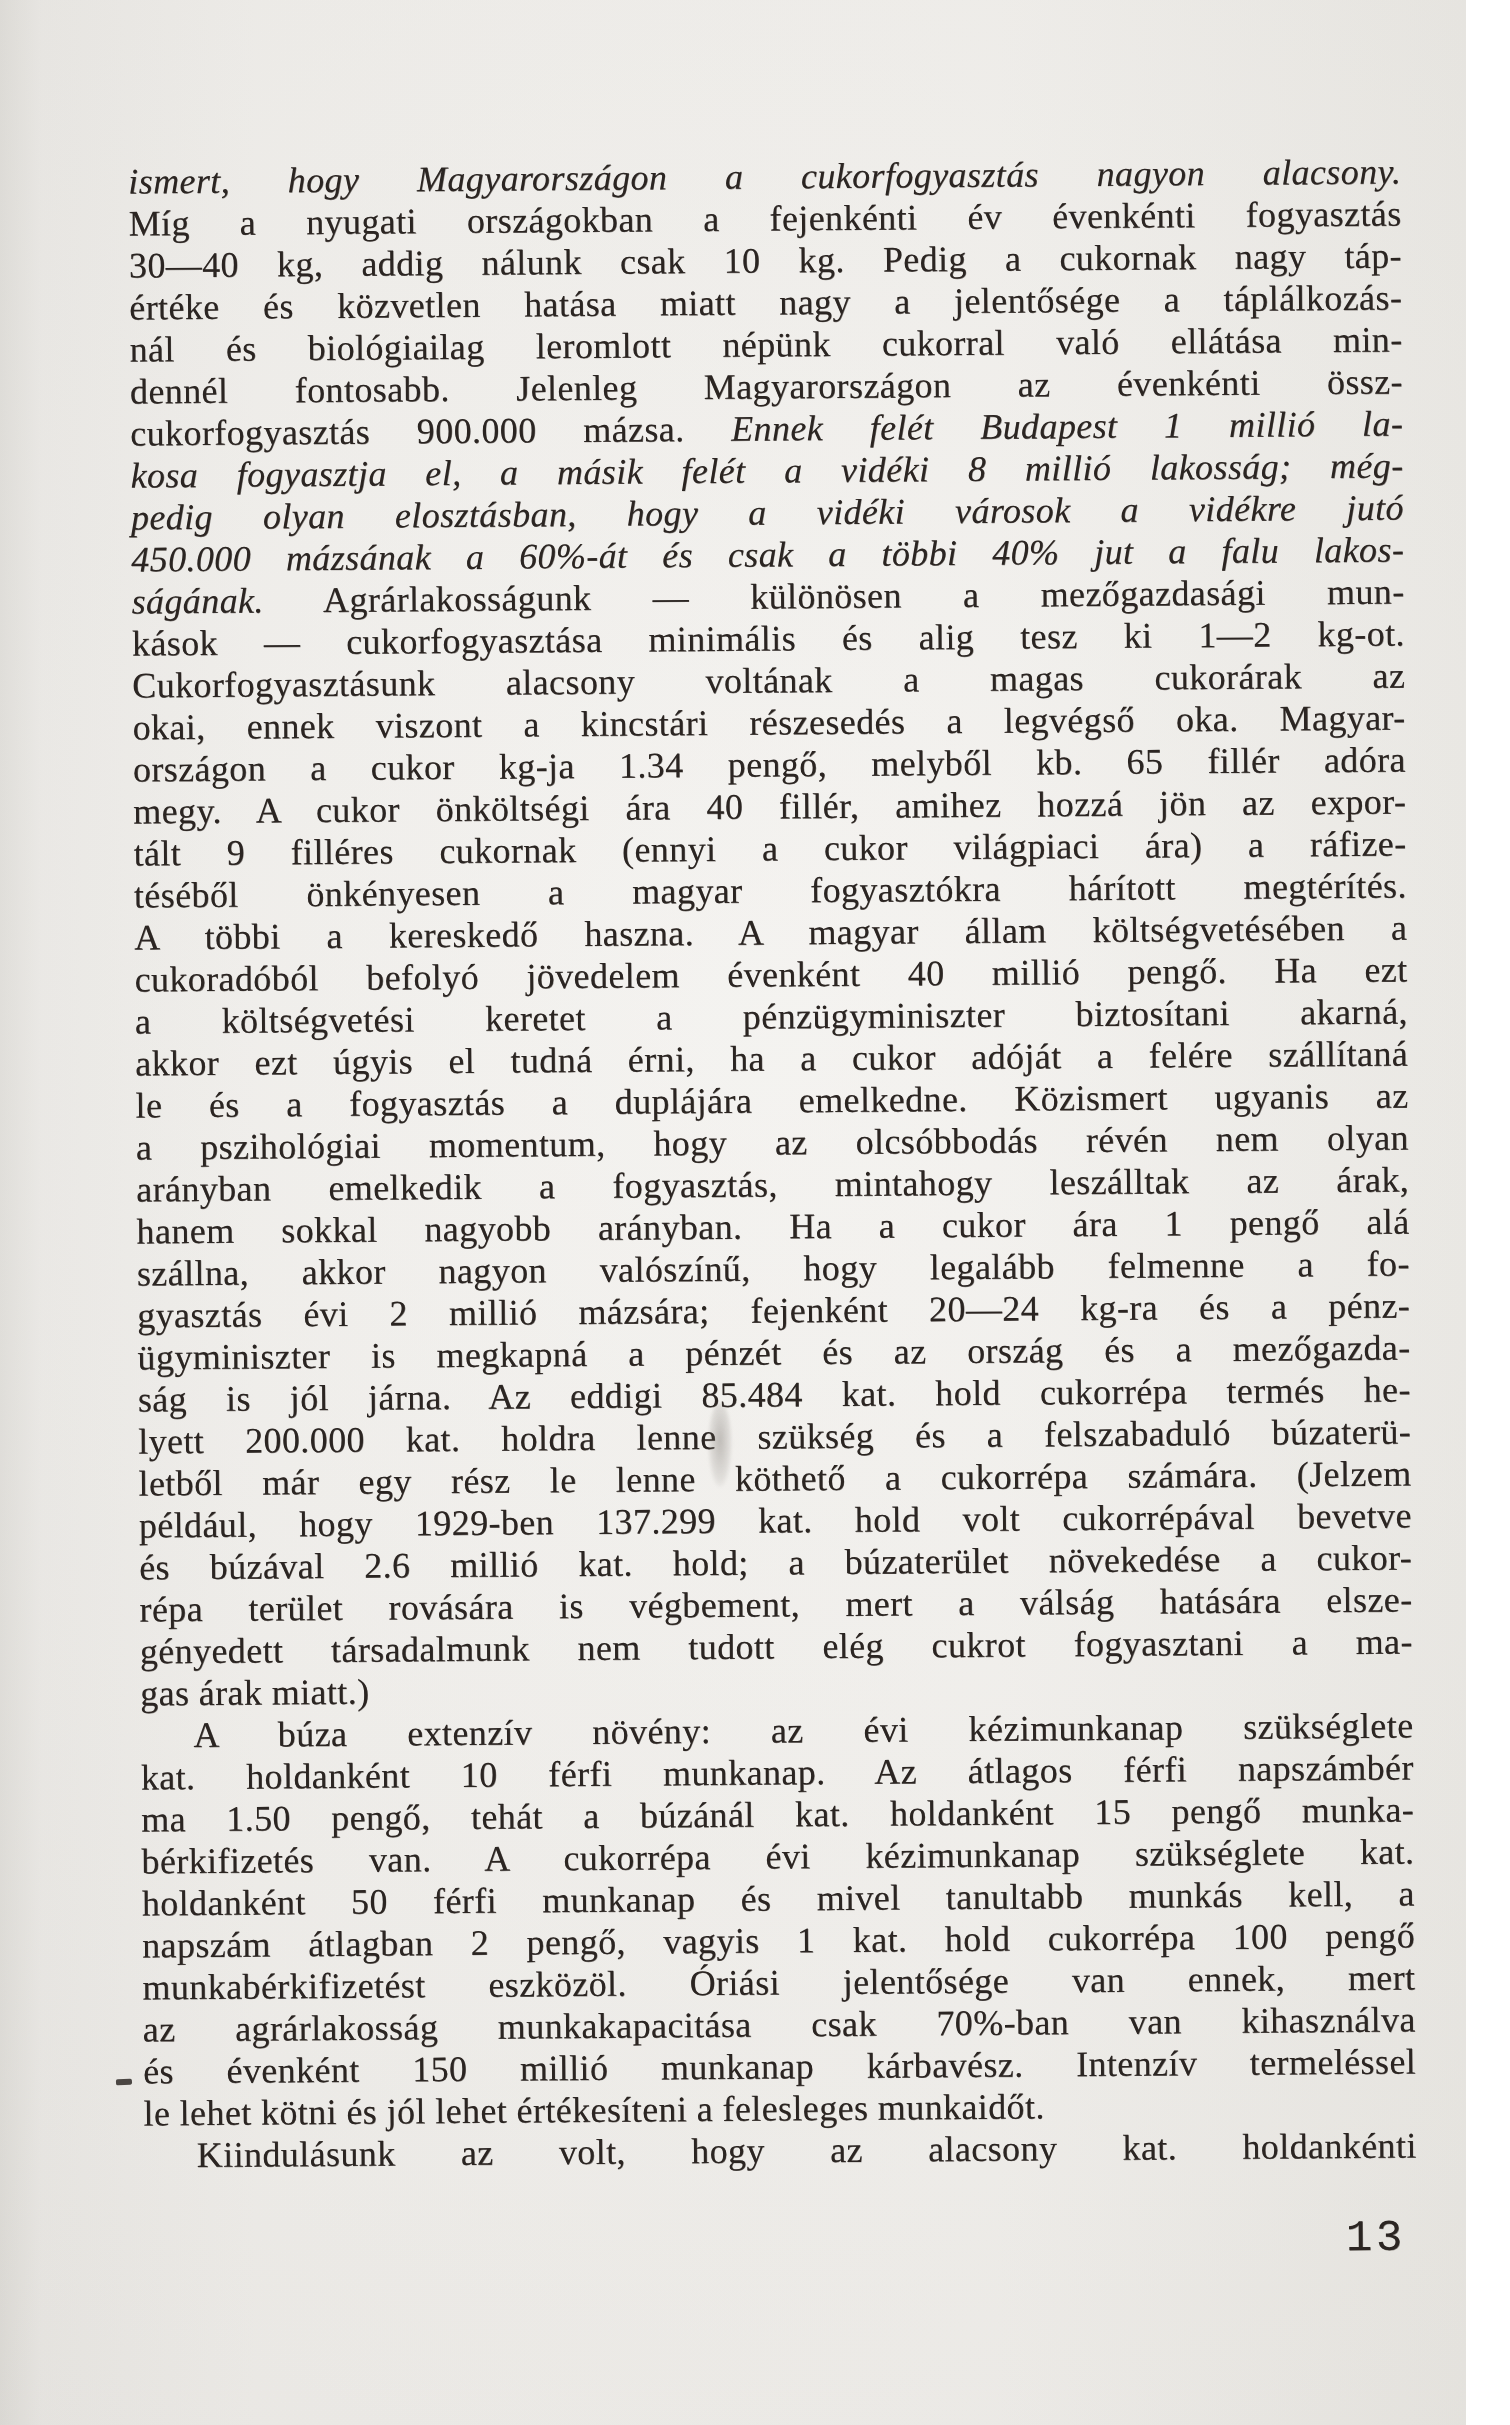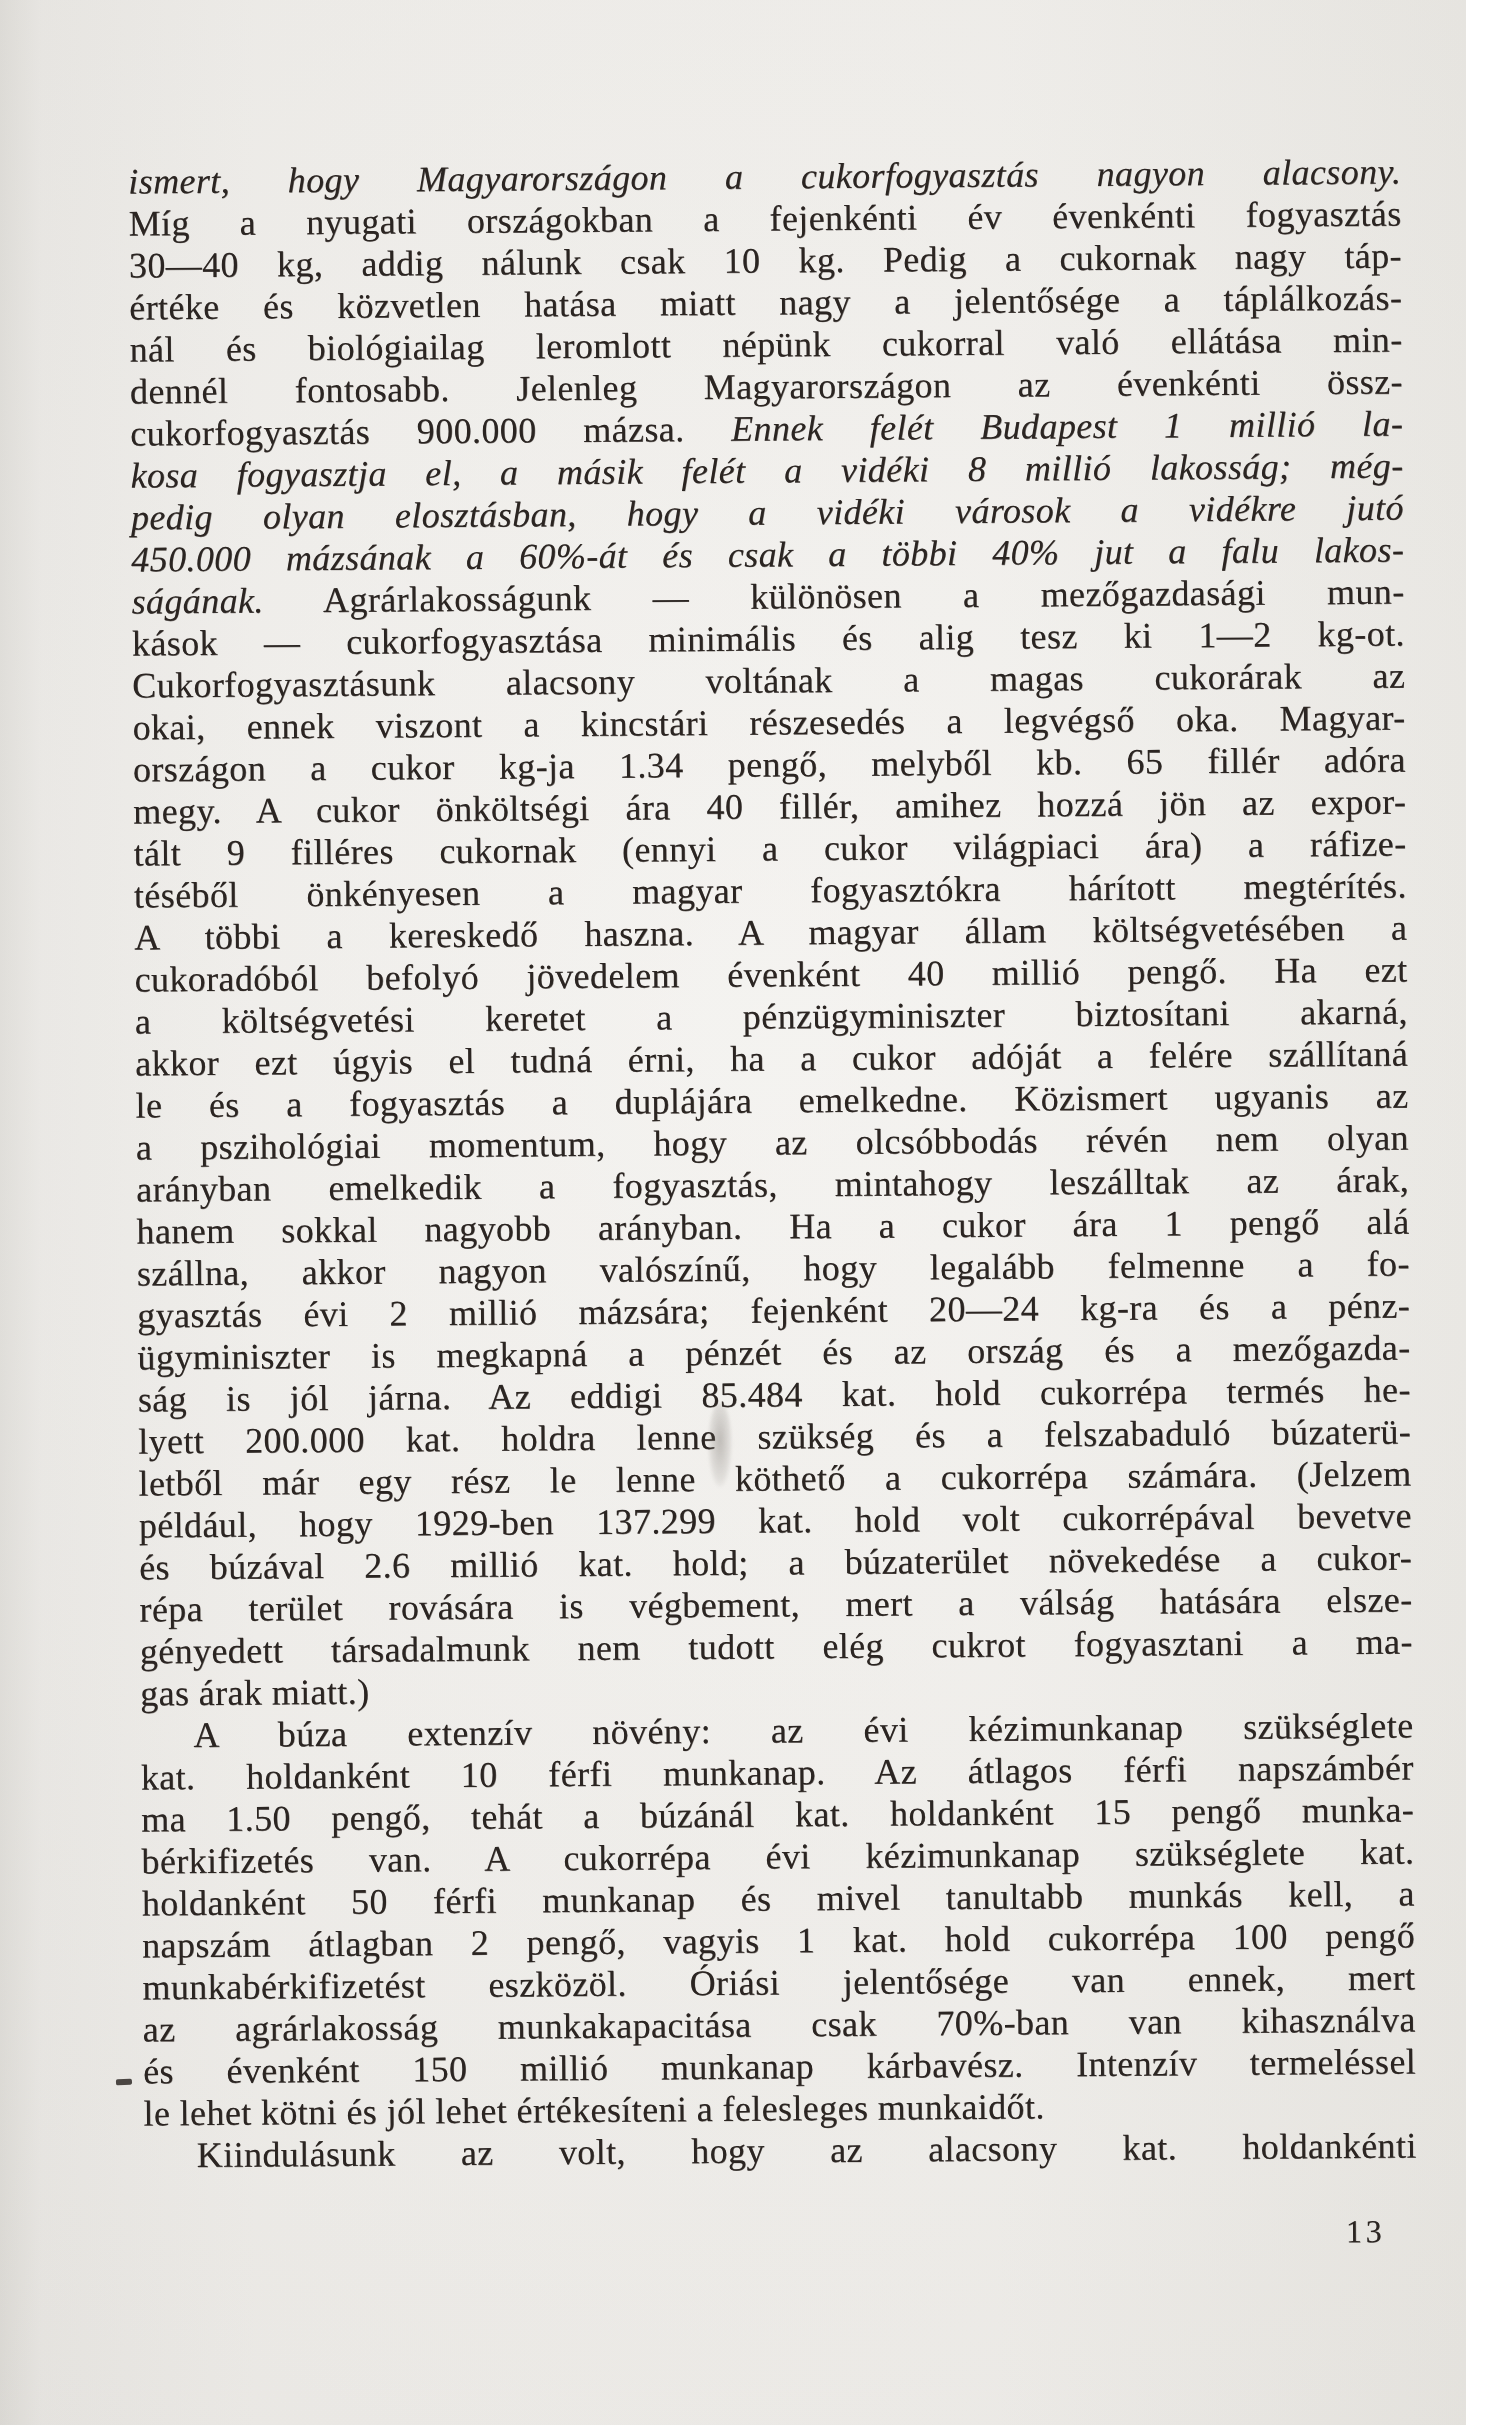--- a/index.html
+++ b/index.html
@@ -41,24 +41,25 @@
   .line.no-fill { text-align-last: left; }
   .line.indent { padding-left: 53px; }
   .it { font-style: italic; }
   .ro { font-style: normal; }
   .page-number {
     position: absolute;
     left: 1346px;
     top: 2213px;
     width: 73px;
     color: #2b2522;
-    font-size: 32px;
+    font-size: 44px;
     letter-spacing: 3.6px;
     text-shadow: 0.4px 0.4px 0.5px rgba(43,37,32,0.5);
     transform: rotate(-0.45deg);
+    font-family: Liberation Mono, monospace;
   }
   .smudge {
     position: absolute;
     left: 708px;
     top: 1403px;
     width: 23.6px;
     height: 84px;
     border-radius: 50%;
     background: radial-gradient(ellipse at 50% 45%, rgba(110,104,98,0.38), rgba(110,104,98,0.12) 60%, transparent 75%);
     filter: blur(1.8px);

